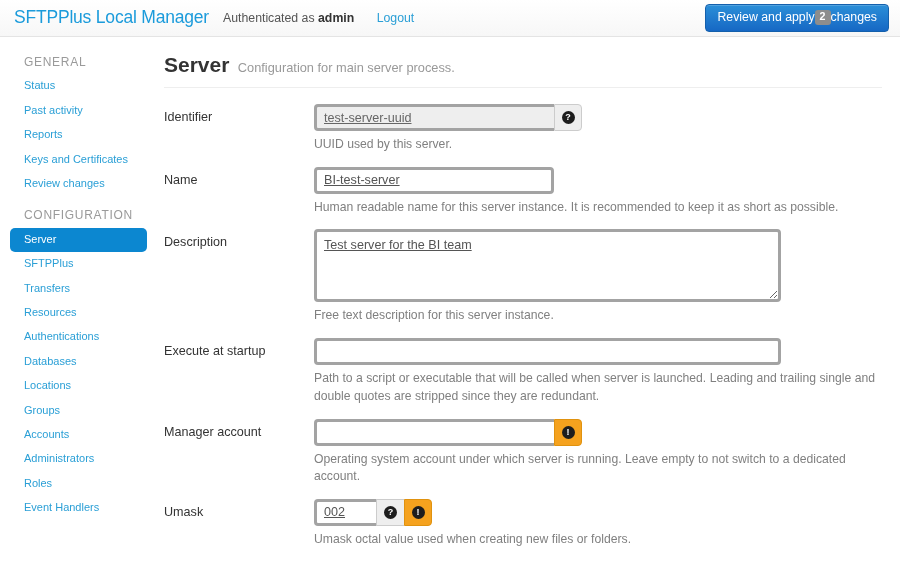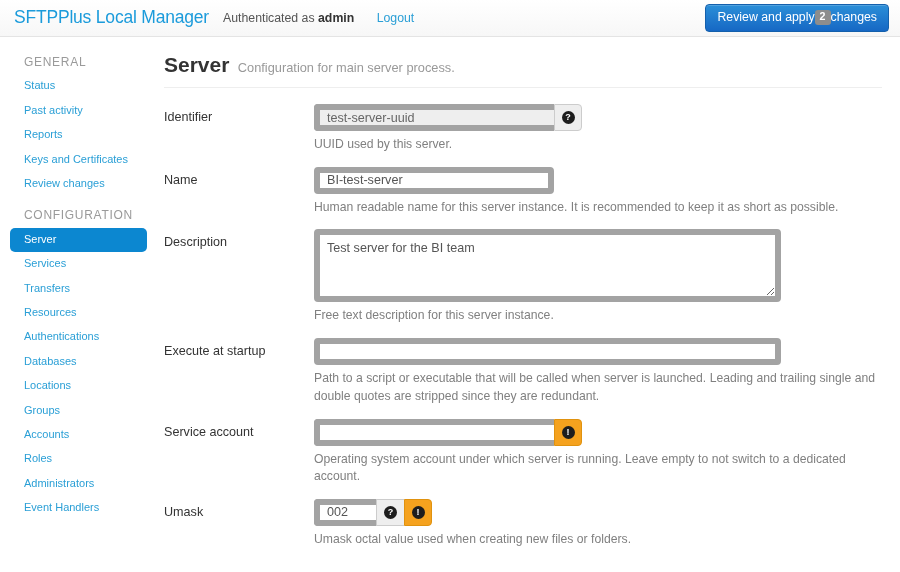--- a/index.html
+++ b/index.html
@@ -138,29 +138,30 @@
     font-size: 12.6px;
     color: #333333;
     line-height: 1.3;
   }
   .form-control-area { flex: 1 1 auto; min-width: 0; }
 
   .input-group { display: flex; }
 
   .txt {
     display: block;
-    border: 6px solid #a3a3a3;
+    border: 3px solid #a3a3a3;
     border-radius: 4px;
     height: 27px;
     font-size: 12.6px;
     color: #555555;
     padding: 3px 7px;
     background: #ffffff;
     font-family: "Liberation Sans", sans-serif;
     outline: none;
+    text-decoration: underline;
   }
   .txt.disabled { background: #eeeeee; color: #666666; }
   .input-group .txt {
     border-top-right-radius: 0;
     border-bottom-right-radius: 0;
     border-right: 0;
     flex: 0 0 auto;
   }
 
   .addon {
@@ -233,30 +234,30 @@
 
     <div class="nav-header">GENERAL</div>
     <a class="nav-item">Status</a>
     <a class="nav-item">Past activity</a>
     <a class="nav-item">Reports</a>
     <a class="nav-item">Keys and Certificates</a>
     <a class="nav-item">Review changes</a>
 
     <div class="nav-header second">CONFIGURATION</div>
     <a class="nav-item active">Server</a>
-    <a class="nav-item">Services</a>
+    <a class="nav-item">SFTPPlus</a>
     <a class="nav-item">Transfers</a>
     <a class="nav-item">Resources</a>
     <a class="nav-item">Authentications</a>
     <a class="nav-item">Databases</a>
     <a class="nav-item">Locations</a>
     <a class="nav-item">Groups</a>
     <a class="nav-item">Accounts</a>
+    <a class="nav-item">Administrators</a>
     <a class="nav-item">Roles</a>
-    <a class="nav-item">Administrators</a>
     <a class="nav-item">Event Handlers</a>
   </nav>
 
   <main class="main">
 
     <div class="page-header">
       <h1 class="page-title">Server</h1>
       <span class="page-subtitle">Configuration for main server process.</span>
     </div>
 
@@ -293,21 +294,21 @@
 
       <div class="form-row">
         <div class="form-label">Execute at startup</div>
         <div class="form-control-area">
           <input class="txt" style="width: 467px;" value="">
           <div class="help-block wide">Path to a script or executable that will be called when server is launched. Leading and trailing single and double quotes are stripped since they are redundant.</div>
         </div>
       </div>
 
       <div class="form-row">
-        <div class="form-label">Service account</div>
+        <div class="form-label">Manager account</div>
         <div class="form-control-area">
           <div class="input-group">
             <input class="txt" style="width: 240px;" value="">
             <span class="addon warn last">
               <span class="glyph">!</span>
             </span>
           </div>
           <div class="help-block" style="max-width:545px">Operating system account under which server is running. Leave empty to not switch to a dedicated account.</div>
         </div>
       </div>

